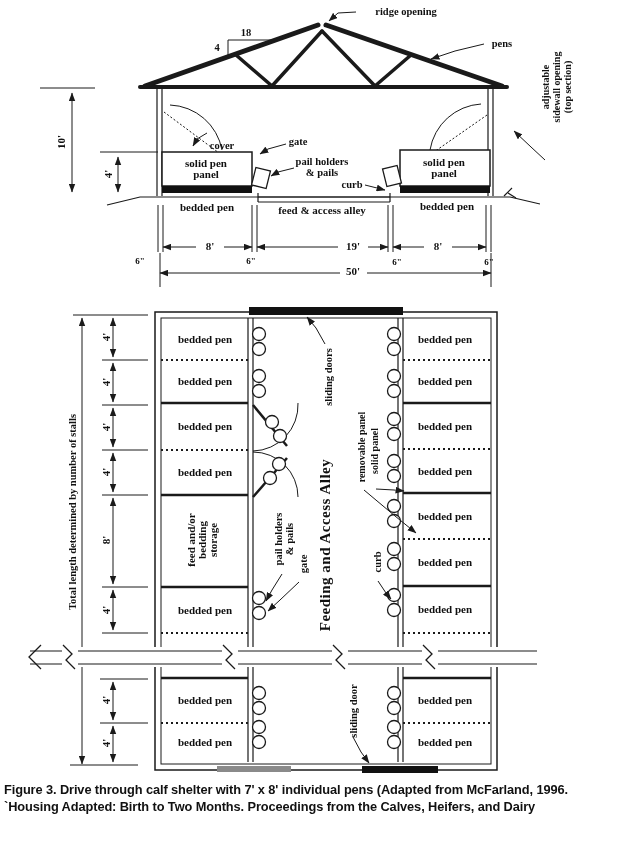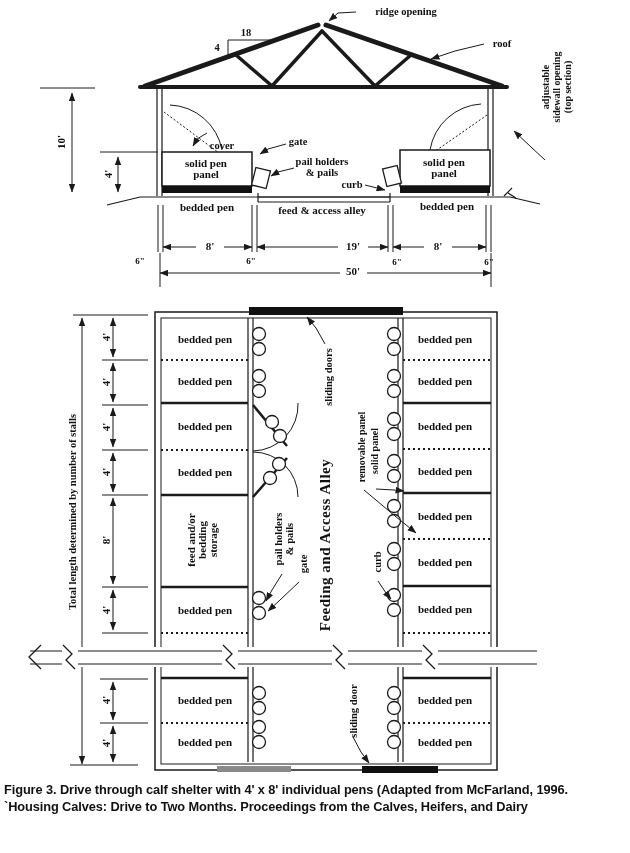--- a/index.html
+++ b/index.html
@@ -178,21 +178,21 @@
     <path d="M30,664 H62 M78,664 H222 M238,664 H332 M348,664 H422 M438,664 H537"></path>
     <path d="M63,645 L72,654 L66,660 L75,669" stroke-width="1.3"></path>
     <path d="M223,645 L232,654 L226,660 L235,669" stroke-width="1.3"></path>
     <path d="M333,645 L342,654 L336,660 L345,669" stroke-width="1.3"></path>
     <path d="M423,645 L432,654 L426,660 L435,669" stroke-width="1.3"></path>
     <path d="M41,645 L29,657 L41,669" stroke-width="1.3"></path>
   </g>
 </svg>
 
 <div class="lb" style="left:406px;top:11px;">ridge opening</div>
-<div class="lb" style="left:502px;top:43px;">roof</div>
+<div class="lb" style="left:502px;top:43px;">pens</div>
 <div class="lb" style="left:246px;top:32px;">18</div>
 <div class="lb" style="left:217px;top:47px;">4</div>
 <div class="lb v" style="left:556px;top:87px;font-size:10px;">
   <div>adjustable</div>
   <div>sidewall opening</div>
   <div>(top section)</div>
 </div>
 <div class="lb v dim" style="left:61px;top:142px;">10'</div>
 <div class="lb v dim" style="left:108px;top:174px;">4'</div>
 <div class="lb" style="left:222px;top:145px;">cover</div>
@@ -261,17 +261,17 @@
   <div>&amp; pails</div>
 </div>
 <div class="lb v" style="left:303px;top:564px;">gate</div>
 <div class="lb v alley" style="left:325px;top:545px;">Feeding and Access Alley</div>
 <div class="lb v" style="left:361px;top:447px;font-size:10px;">removable panel</div>
 <div class="lb v" style="left:374px;top:451px;font-size:10px;">solid panel</div>
 <div class="lb v" style="left:377px;top:562px;">curb</div>
 <div class="lb v" style="left:353px;top:711px;">sliding door</div>
 
 <div class="caption">
-  <div>Figure 3. Drive through calf shelter with 4' x 8' individual pens (Adapted from McFarland, 1996.</div>
-  <div>`Housing Calves: Drive to Two Months. Proceedings from the Calves, Heifers, and Dairy</div>
+  <div>Figure 3. Drive through calf shelter with 7' x 8' individual pens (Adapted from McFarland, 1996.</div>
+  <div>`Housing Adapted: Birth to Two Months. Proceedings from the Calves, Heifers, and Dairy</div>
 </div>
 
 </div>
 
 </body></html>

